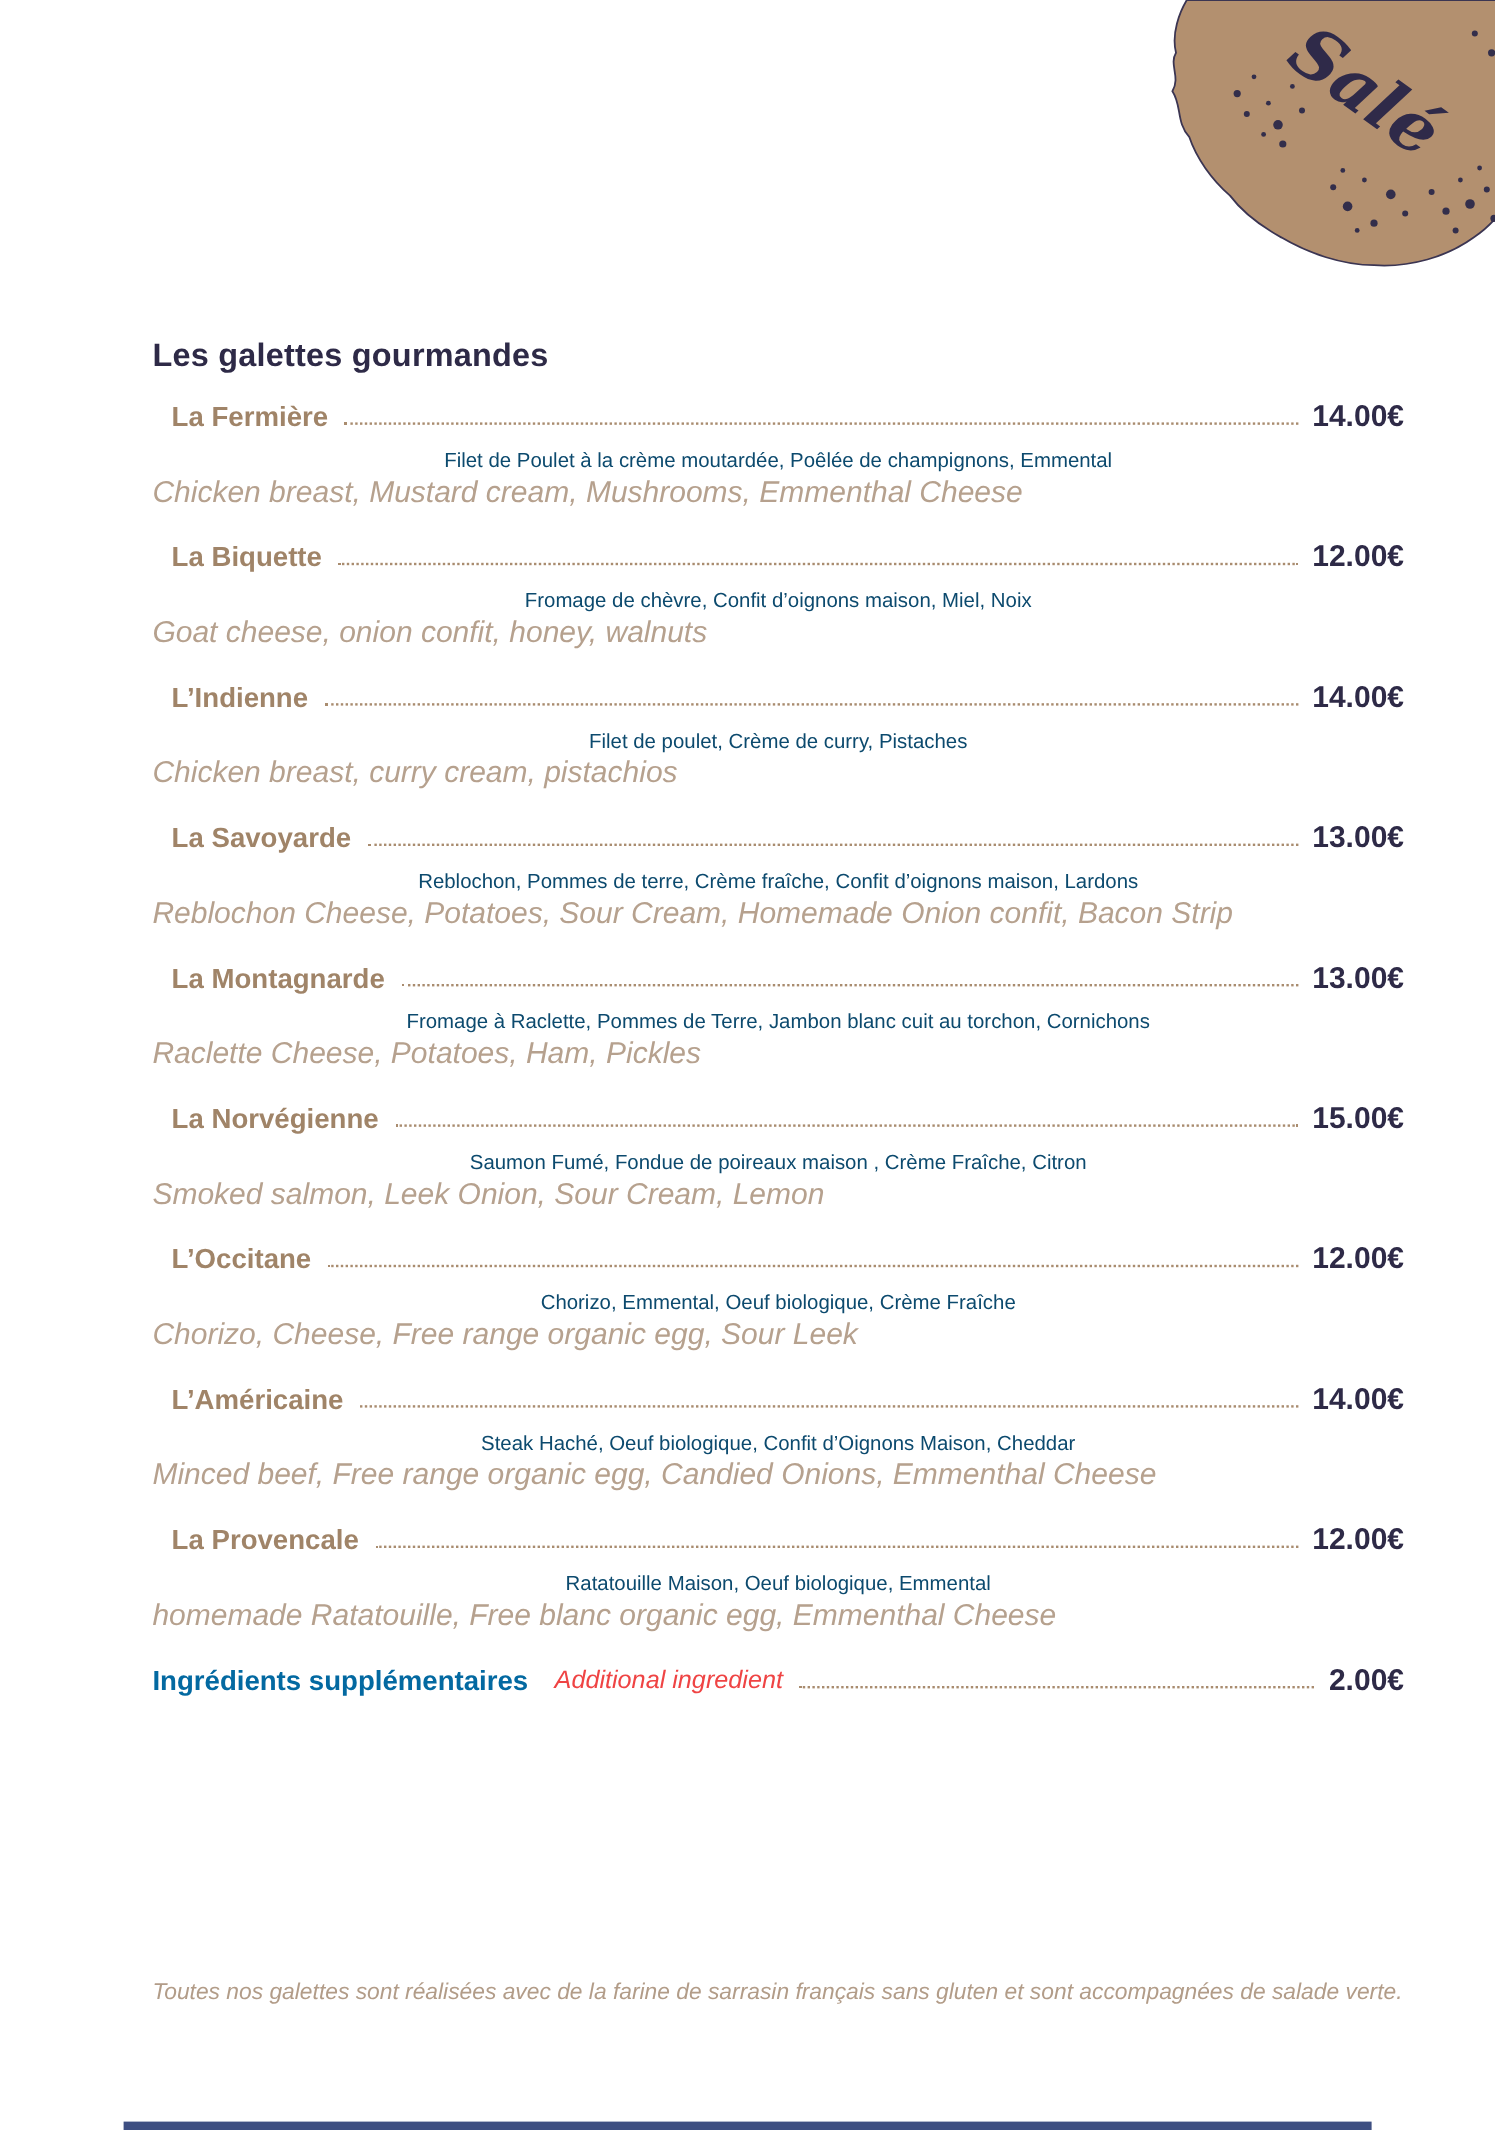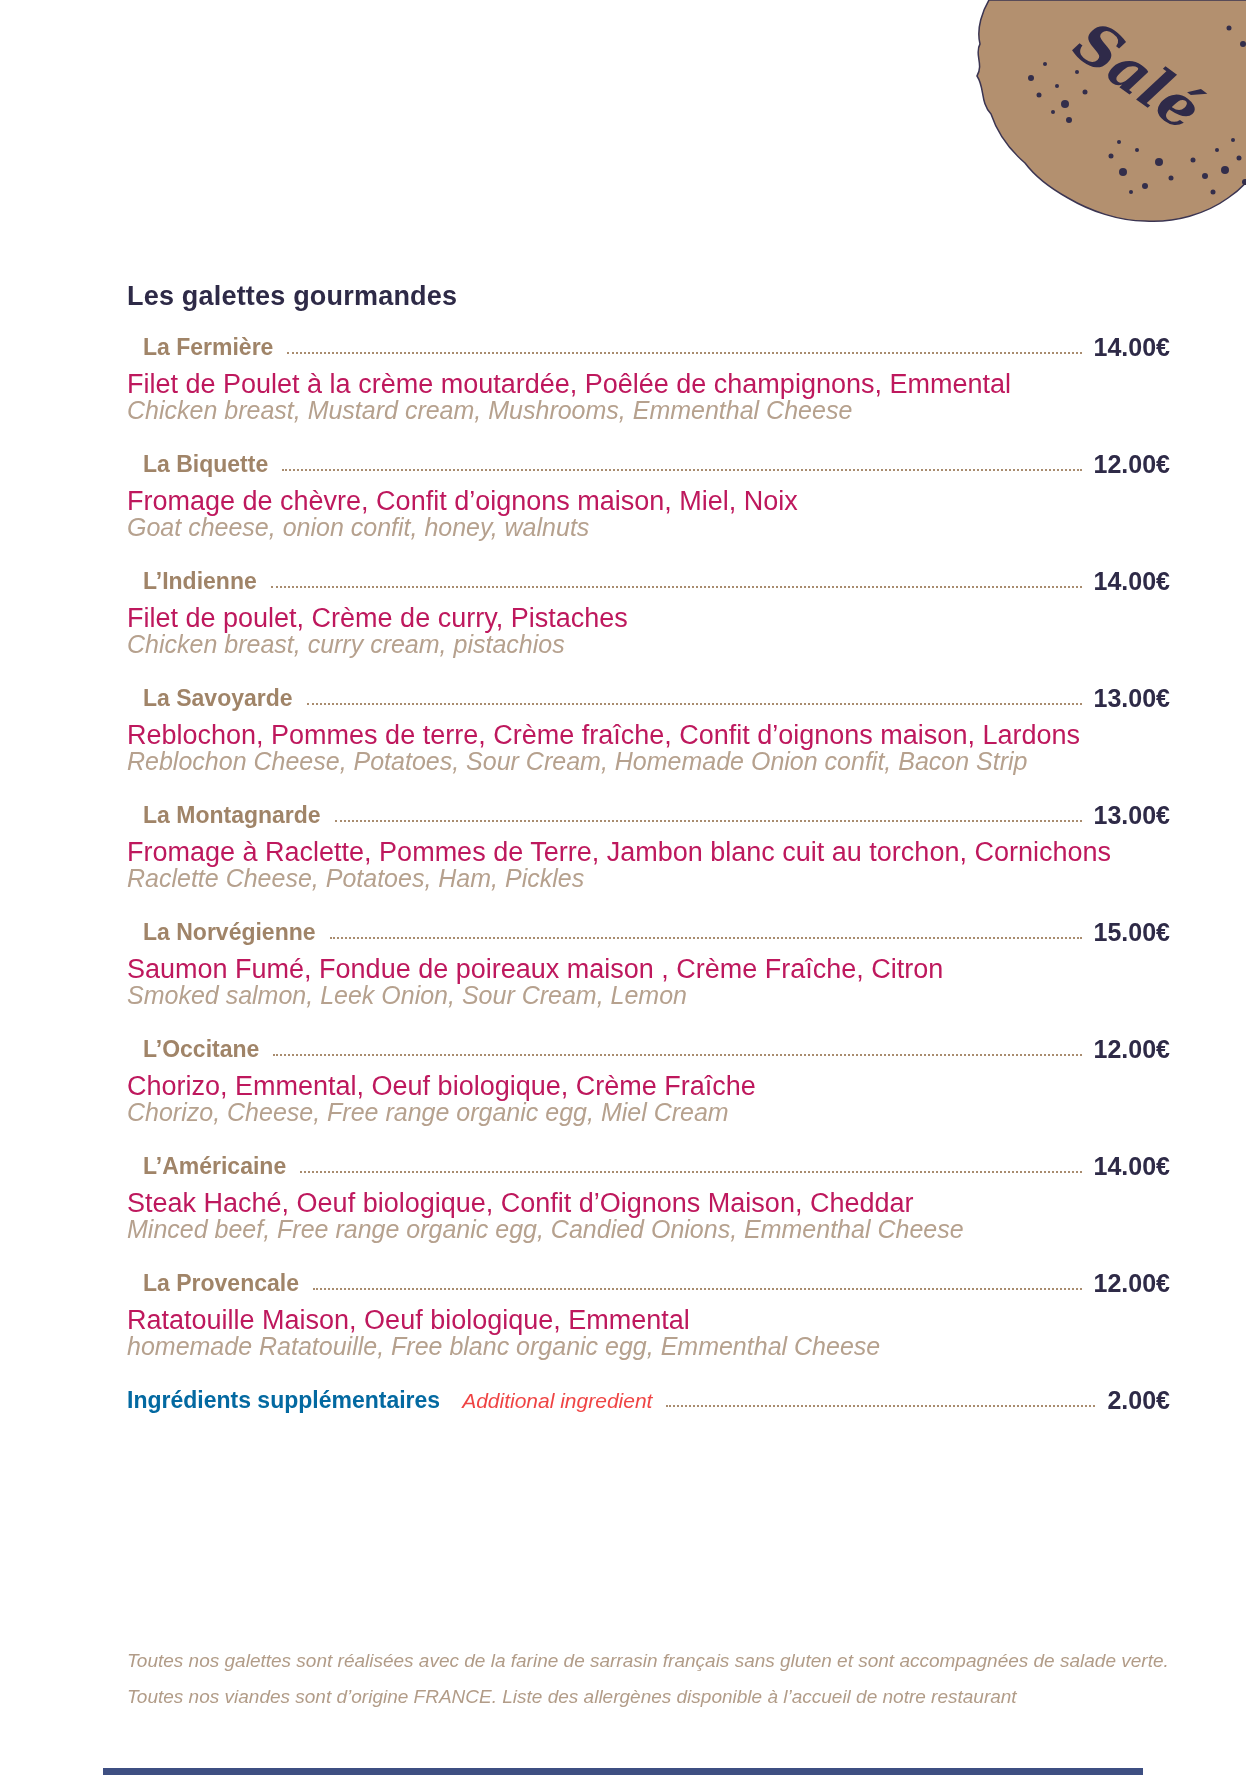--- a/index.html
+++ b/index.html
@@ -61,23 +61,24 @@
   }
   .item-price{
     font-size:25px;
     font-weight:800;
     color:#2e2a47;
     white-space:nowrap;
     line-height:30px;
   }
   .desc-fr{
     margin-top:9px;
-    font-size:27px;
-    color:#be185d;
+    font-size:17px;
+    color:#0c4a6e;
     line-height:26px;
+    text-align:center;
   }
   .desc-en{
     font-size:25px;
     font-style:italic;
     color:#b6a18e;
     line-height:26px;
   }
   .extra-row{margin-top:14px;}
   .extra-name-fr{
     font-size:23px;
@@ -229,21 +230,21 @@
     <div class="desc-en">Smoked salmon, Leek Onion, Sour Cream, Lemon</div>
   </div>
 
   <div class="item">
     <div class="item-row">
       <span class="item-name">L’Occitane</span>
       <span class="leader"></span>
       <span class="item-price">12.00€</span>
     </div>
     <div class="desc-fr">Chorizo, Emmental, Oeuf biologique, Crème Fraîche</div>
-    <div class="desc-en">Chorizo, Cheese, Free range organic egg, Miel Cream</div>
+    <div class="desc-en">Chorizo, Cheese, Free range organic egg, Sour Leek</div>
   </div>
 
   <div class="item">
     <div class="item-row">
       <span class="item-name">L’Américaine</span>
       <span class="leader"></span>
       <span class="item-price">14.00€</span>
     </div>
     <div class="desc-fr">Steak Haché, Oeuf biologique, Confit d’Oignons Maison, Cheddar</div>
     <div class="desc-en">Minced beef, Free range organic egg, Candied Onions, Emmenthal Cheese</div>
@@ -263,17 +264,16 @@
     <div class="item-row extra-row">
       <span class="extra-name-fr">Ingrédients supplémentaires</span>
       <span class="extra-name-en">Additional ingredient</span>
       <span class="leader"></span>
       <span class="item-price">2.00€</span>
     </div>
   </div>
 
   <div class="footer-notes">
     <div>Toutes nos galettes sont réalisées avec de la farine de sarrasin français sans gluten et sont accompagnées de salade verte.</div>
-    <div>Toutes nos viandes sont d’origine FRANCE. Liste des allergènes disponible à l’accueil de notre restaurant</div>
   </div>
 
   <div class="bottom-bar"></div>
 </div>
 
 </body></html>

